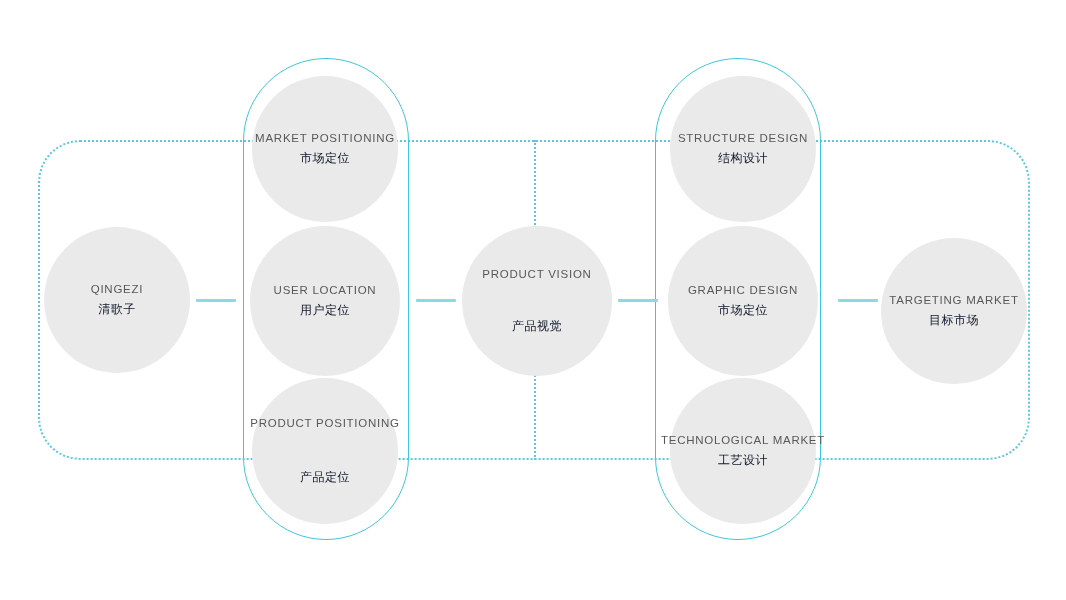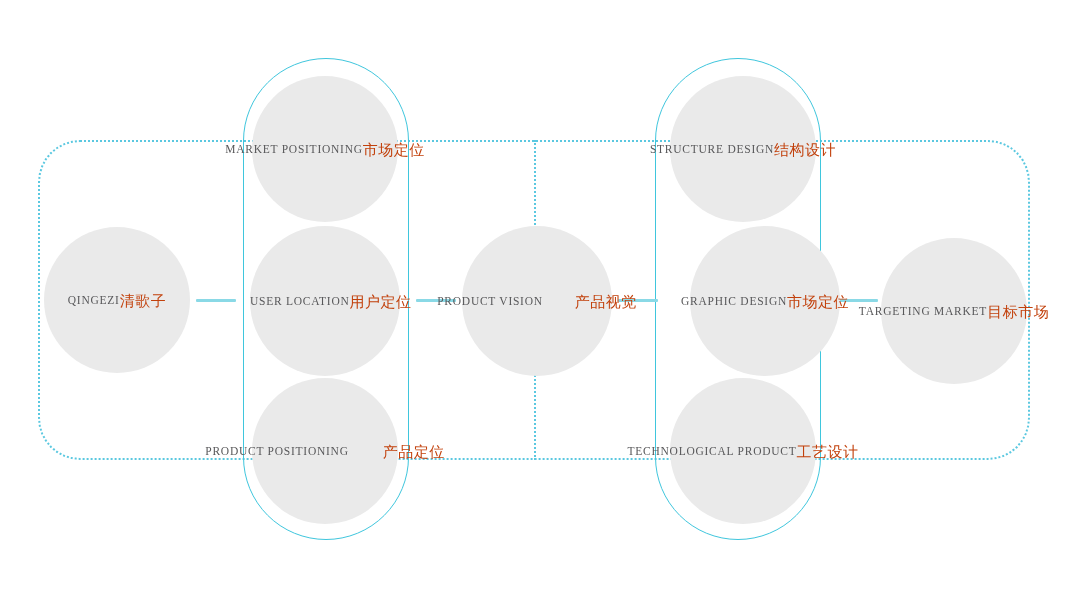--- a/index.html
+++ b/index.html
@@ -49,51 +49,50 @@
   }
   .capsule-left  { left: 243px; top: 58px; width: 166px; height: 482px; }
   .capsule-right { left: 655px; top: 58px; width: 166px; height: 482px; }
 
   
   .node {
     position: absolute;
     border-radius: 50%;
     background: #eaeaea;
     display: flex;
-    flex-direction: row;
+    flex-direction: column;
     align-items: center;
     justify-content: center;
     text-align: center;
     box-sizing: border-box;
-    font-family: Liberation Serif, serif;
   }
   .node .en {
     color: #58585a;
     font-size: 11.5px;
     letter-spacing: 0.75px;
     line-height: 16px;
     white-space: nowrap;
   }
   .node .cn {
-    color: #c2410c;
-    font-size: 15px;
+    color: #0f172a;
+    font-size: 12px;
     letter-spacing: 0.5px;
     line-height: 20px;
     margin-top: 2px;
     white-space: nowrap;
   }
 
   
   .n-qingezi   { left: 44px;  top: 227px; width: 146px; height: 146px; }
   .n-market    { left: 252px; top: 76px;  width: 146px; height: 146px; }
-  .n-user      { left: 250px; top: 226px; width: 150px; height: 150px; justify-content: space-between; }
+  .n-user      { left: 250px; top: 226px; width: 150px; height: 150px; }
   .n-prodpos   { left: 252px; top: 378px; width: 146px; height: 146px; gap: 34px; }
   .n-vision    { left: 462px; top: 226px; width: 150px; height: 150px; gap: 32px; }
   .n-structure { left: 670px; top: 76px;  width: 146px; height: 146px; align-items: center; }
-  .n-graphic   { left: 690px; top: 226px; width: 150px; height: 150px; }
+  .n-graphic   { left: 668px; top: 226px; width: 150px; height: 150px; }
   .n-tech      { left: 670px; top: 378px; width: 146px; height: 146px; }
   .n-target    { left: 881px; top: 238px; width: 146px; height: 146px; }
 
   
   .connector {
     position: absolute;
     height: 3px;
     background: #8ad9e6;
     top: 299px;
     border-radius: 1px;
@@ -148,21 +147,21 @@
     <div class="en">STRUCTURE DESIGN</div>
     <div class="cn">结构设计</div>
   </div>
 
   <div class="node n-graphic">
     <div class="en">GRAPHIC DESIGN</div>
     <div class="cn">市场定位</div>
   </div>
 
   <div class="node n-tech">
-    <div class="en">TECHNOLOGICAL PRODUCT</div>
+    <div class="en">TECHNOLOGICAL MARKET</div>
     <div class="cn">工艺设计</div>
   </div>
 
   <div class="node n-target">
     <div class="en">TARGETING MARKET</div>
     <div class="cn">目标市场</div>
   </div>
 
 </div>
 

